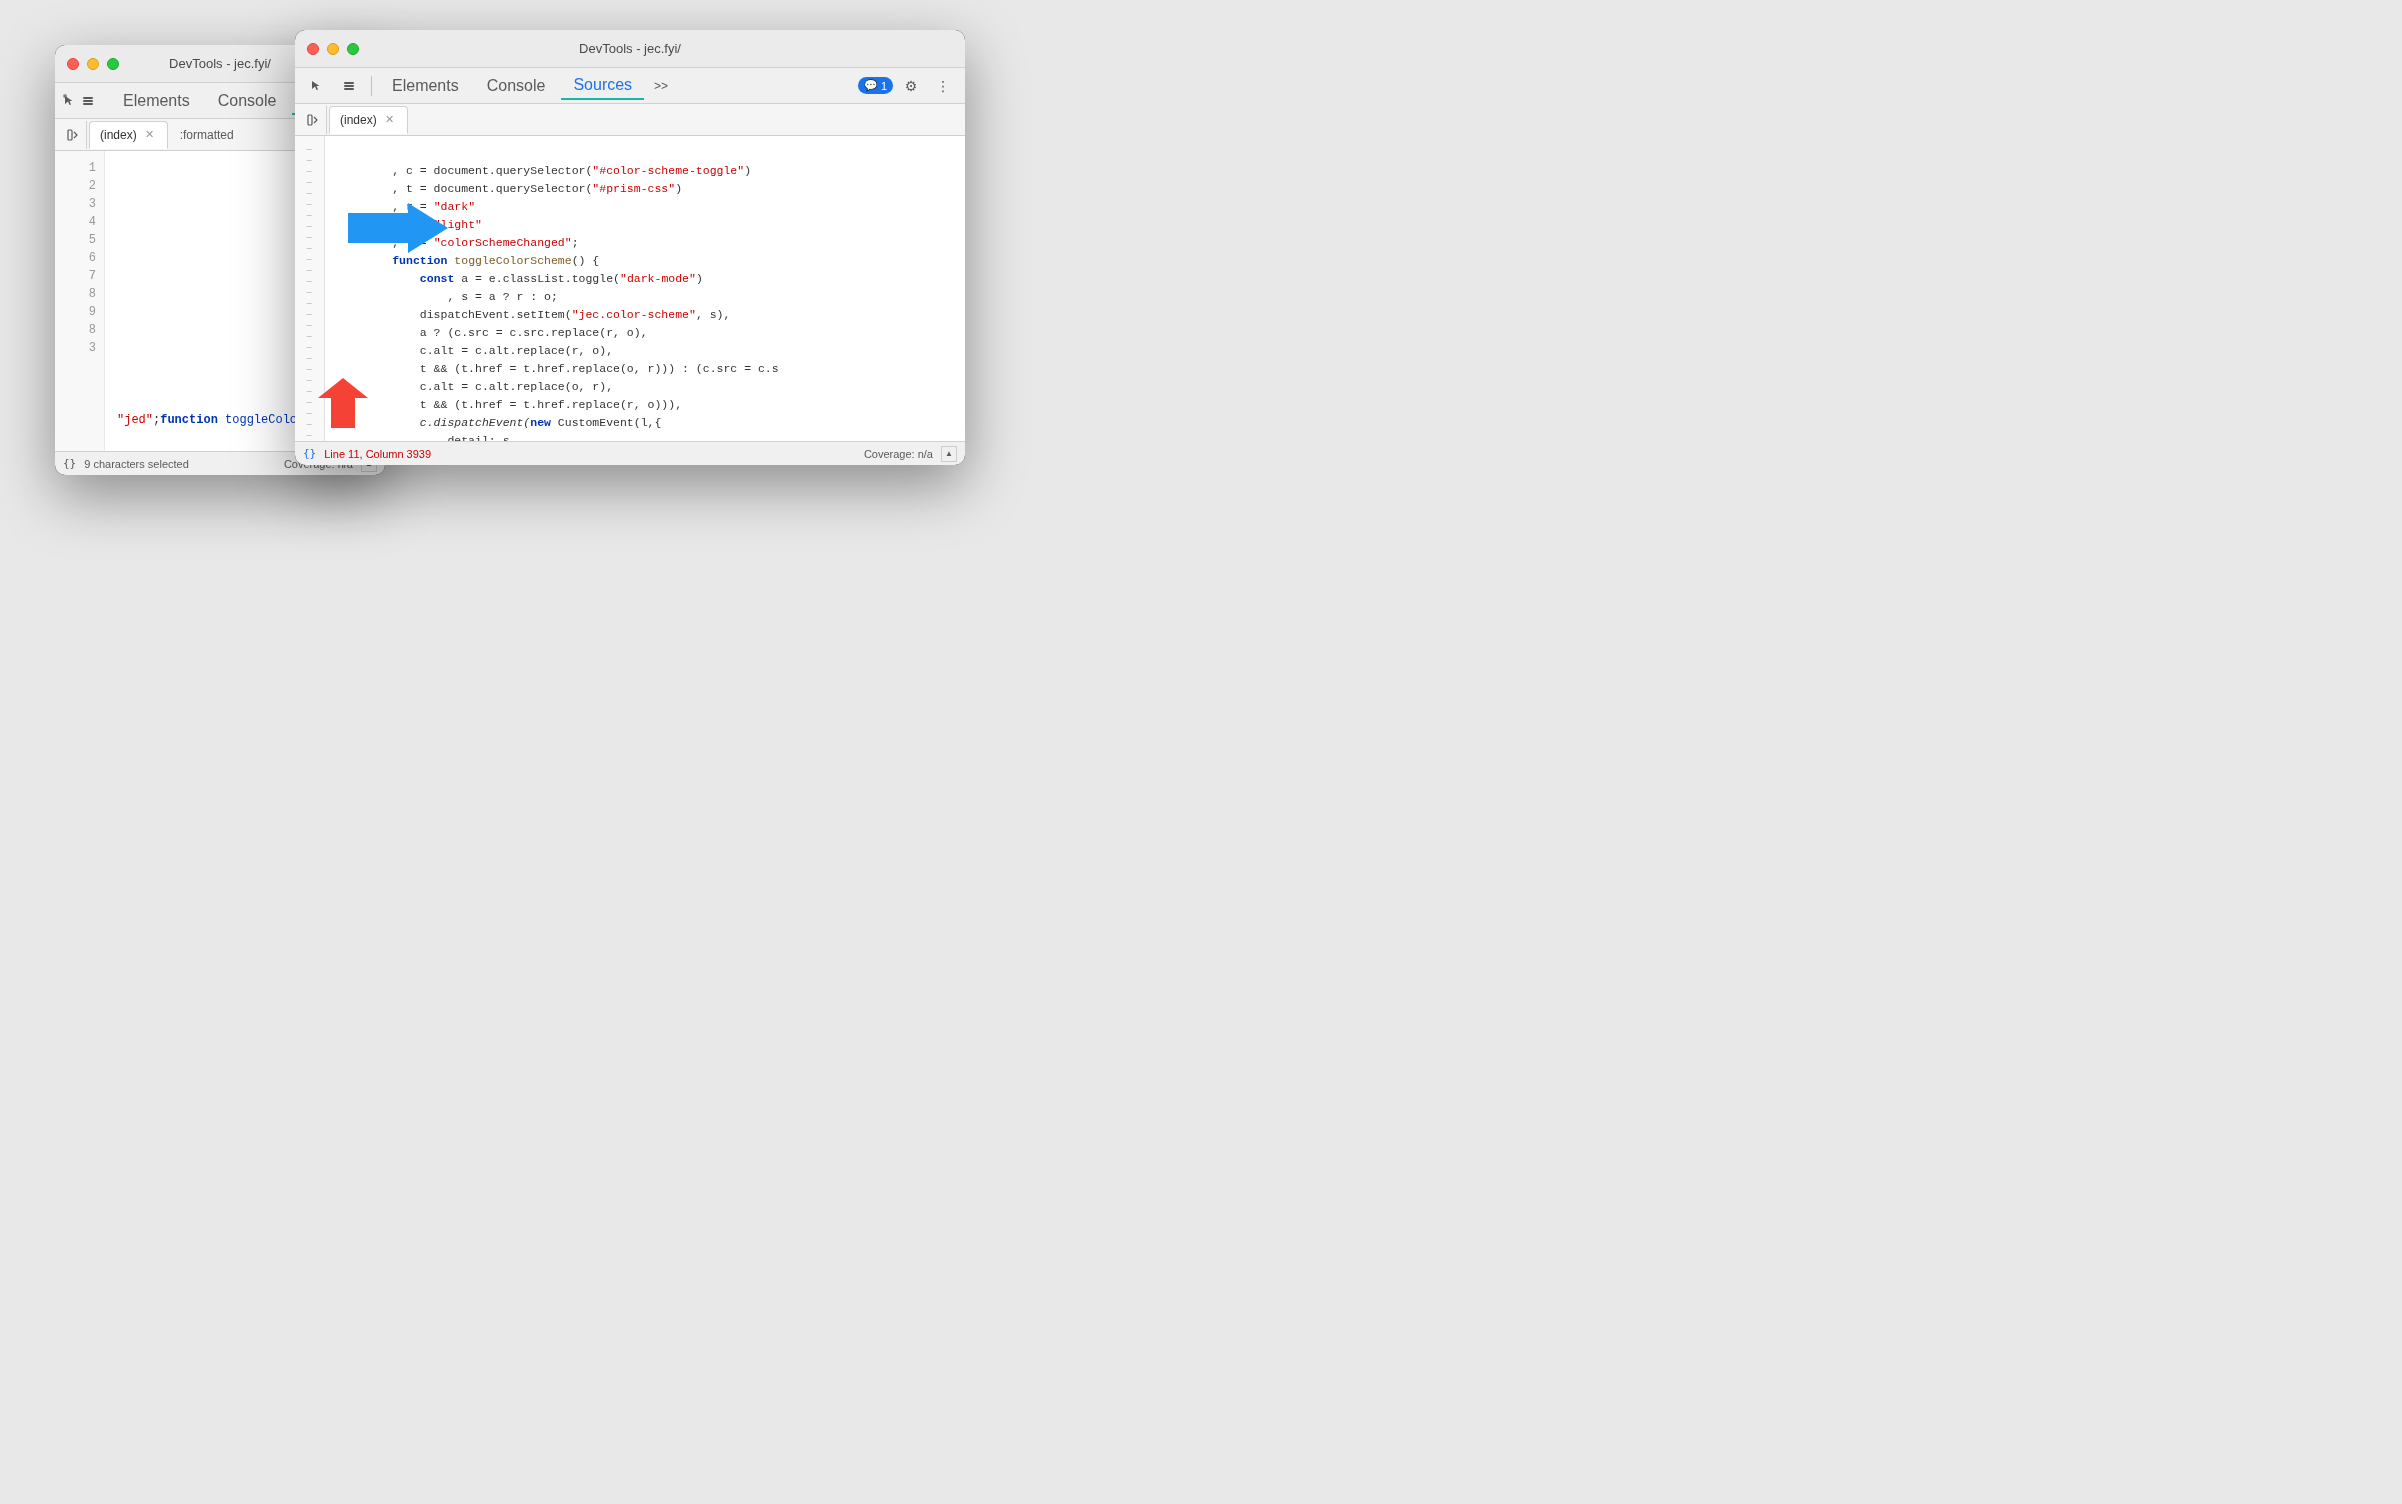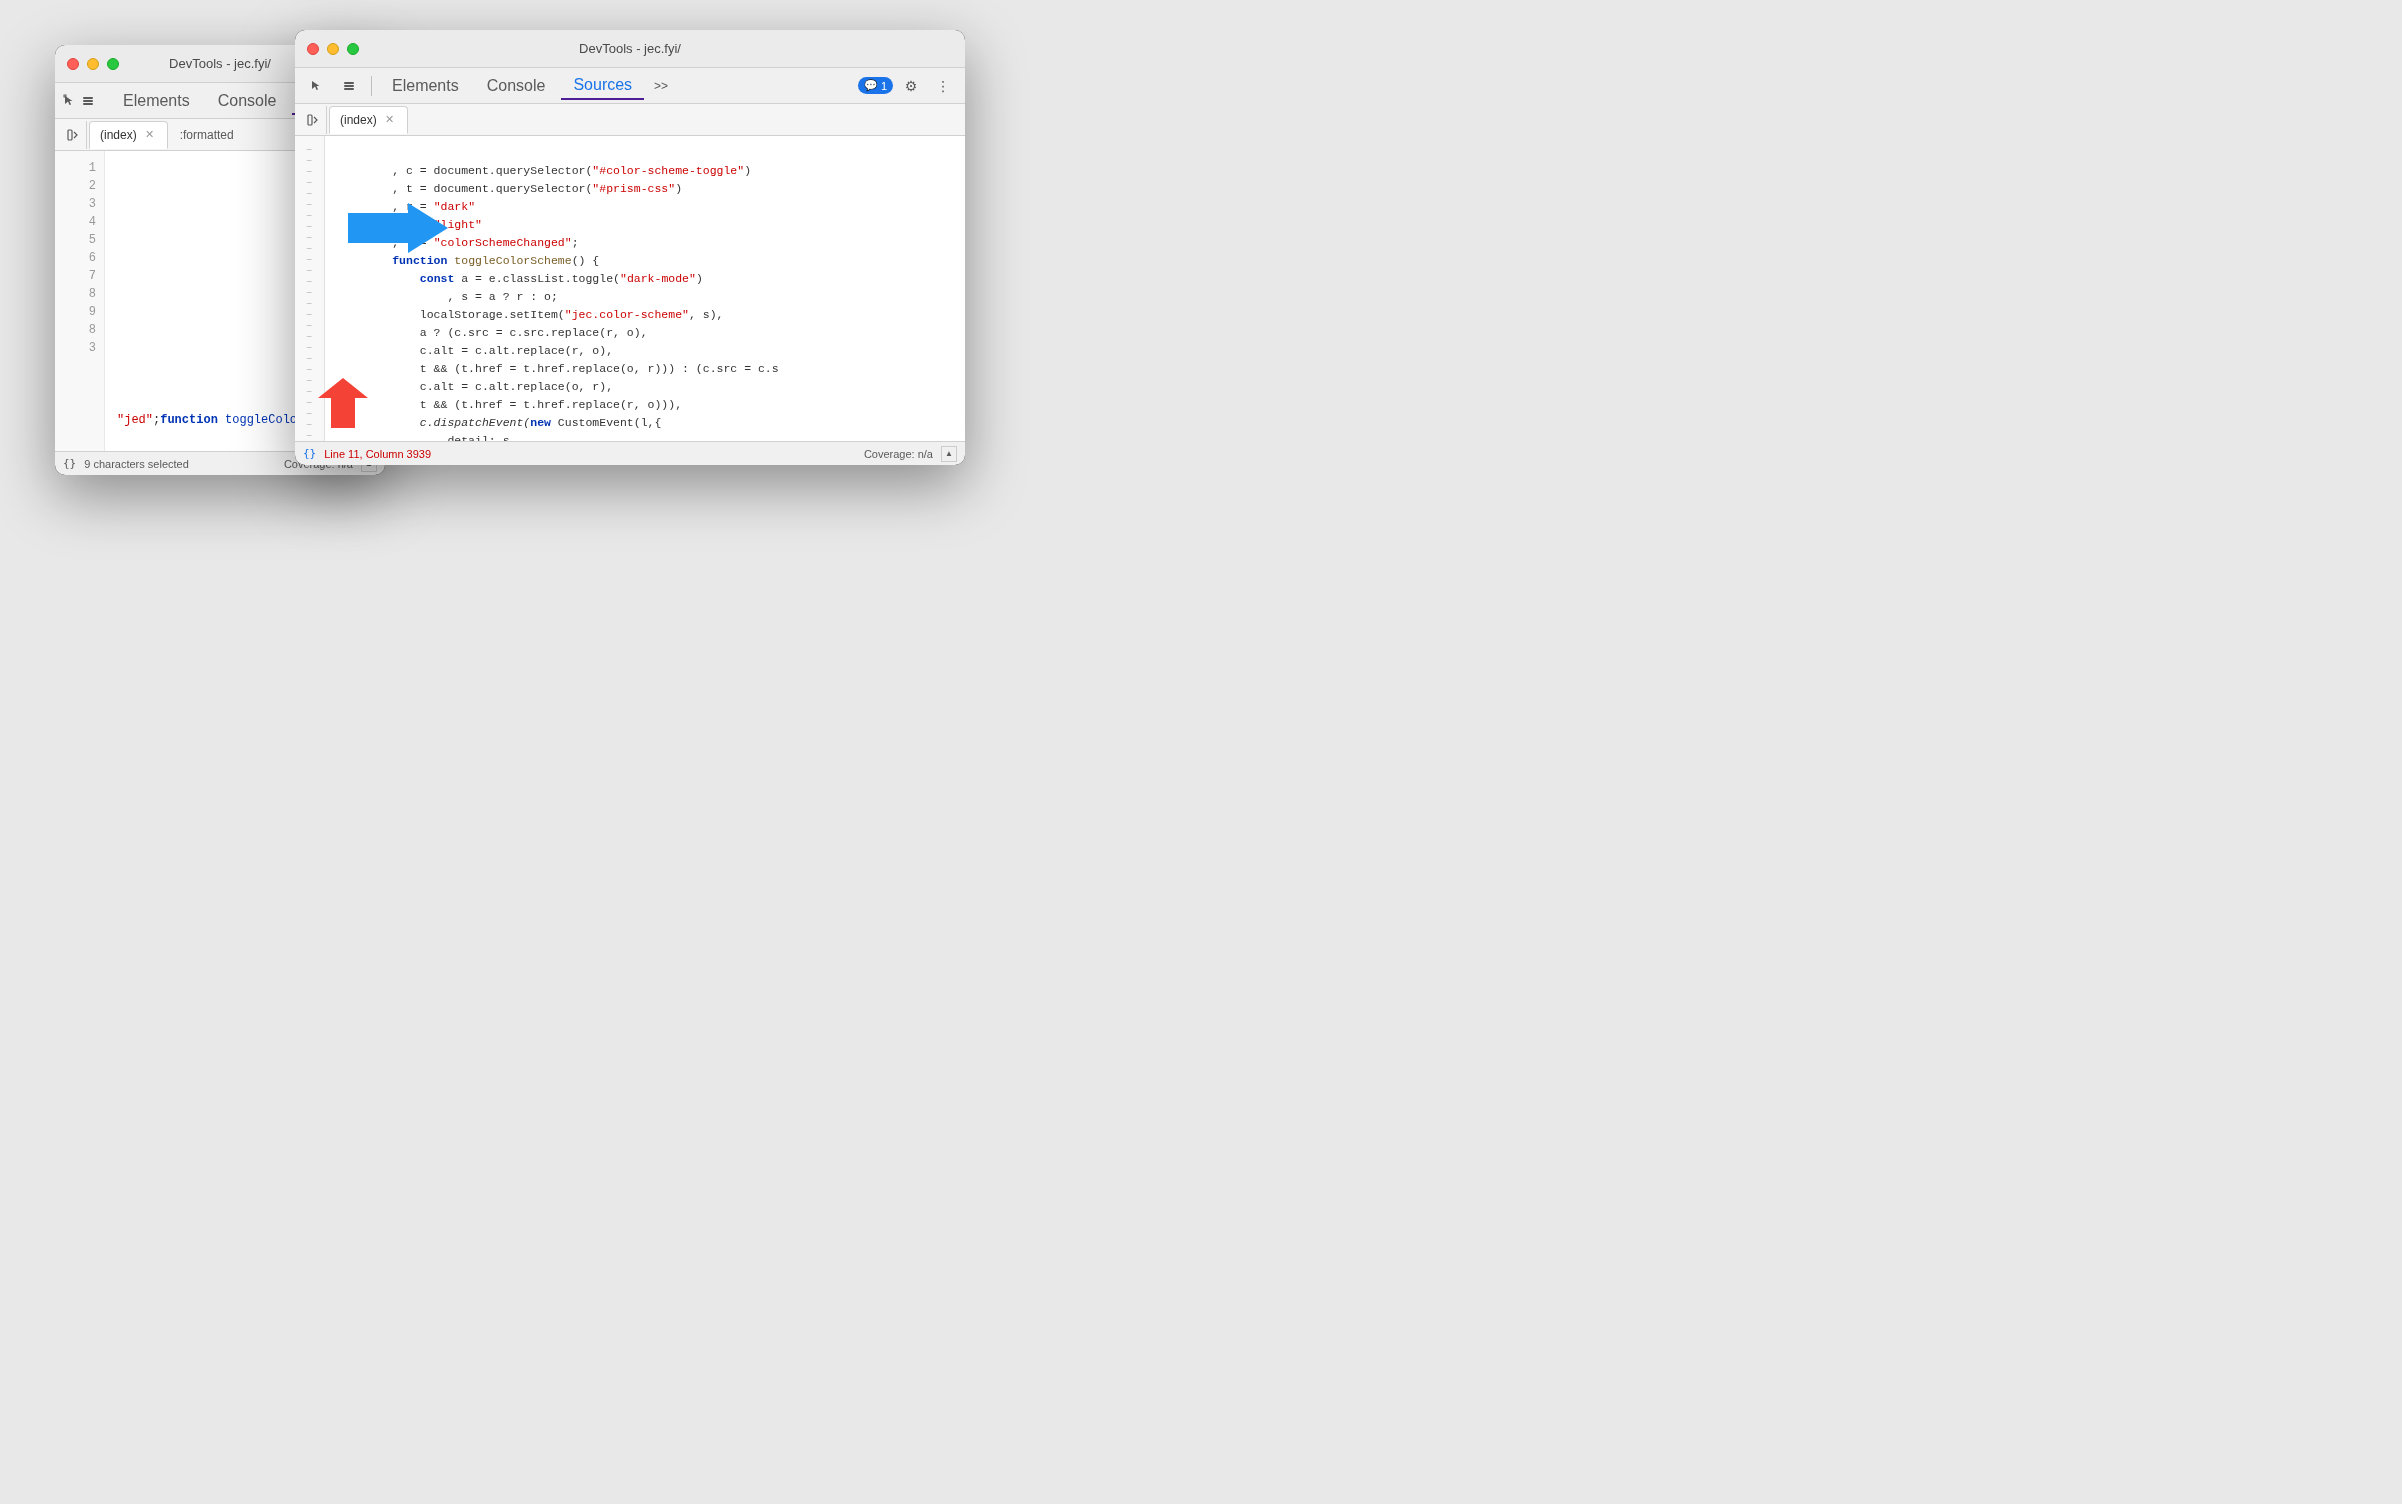--- a/index.html
+++ b/index.html
@@ -96,21 +96,21 @@
       padding: 4px 12px;
       font-size: 16px;
       color: #5a5a5a;
       cursor: pointer;
       border-radius: 4px;
       white-space: nowrap;
     }
 
     .toolbar-tab.active {
       color: #1a73e8;
-      border-bottom: 2px solid #4c1d95;
+      border-bottom: 2px solid #14b8a6;
       border-radius: 0;
     }
 
     .toolbar-spacer { flex: 1; }
 
     .toolbar-more {
       font-size: 12px;
       color: #5a5a5a;
       padding: 4px 6px;
       cursor: pointer;
@@ -433,21 +433,21 @@
 
       <div class="code-content" style="background:white; overflow:hidden; font-family:'Menlo','Monaco','Courier New',monospace; font-size:11.5px; line-height:18px; padding:8px 12px; white-space:pre;">
 <span style="color:#333;">        , c = document.querySelector(</span><span class="str-red">"#color-scheme-toggle"</span><span style="color:#333;">)</span>
 <span style="color:#333;">        , t = document.querySelector(</span><span class="str-red">"#prism-css"</span><span style="color:#333;">)</span>
 <span style="color:#333;">        , r = </span><span class="str-red">"dark"</span>
 <span style="color:#333;">        , o = </span><span class="str-red">"light"</span>
 <span style="color:#333;">        , l = </span><span class="str-red">"colorSchemeChanged"</span><span style="color:#333;">;</span>
 <span class="kw">        function</span><span style="color:#333;"> </span><span style="color:#795e26;">toggleColorScheme</span><span style="color:#333;">() {</span>
 <span style="color:#333;">            </span><span class="kw">const</span><span style="color:#333;"> a = e.classList.toggle(</span><span class="str-red">"dark-mode"</span><span style="color:#333;">)</span>
 <span style="color:#333;">                , s = a ? r : o;</span>
-<span style="color:#333;">            localStorage.setItem(</span><span class="str-red">"jec.color-scheme"</span><span style="color:#333;">, s),</span>
+<span style="color:#333;">            dispatchEvent.setItem(</span><span class="str-red">"jec.color-scheme"</span><span style="color:#333;">, s),</span>
 <span style="color:#333;">            a ? (c.src = c.src.replace(r, o),</span>
 <span style="color:#333;">            c.alt = c.alt.replace(r, o),</span>
 <span style="color:#333;">            t &amp;&amp; (t.href = t.href.replace(o, r))) : (c.src = c.s</span>
 <span style="color:#333;">            c.alt = c.alt.replace(o, r),</span>
 <span style="color:#333;">            t &amp;&amp; (t.href = t.href.replace(r, o))),</span>
 <span style="color:#333;font-style:italic;">            c.dispatchEvent(</span><span class="kw">new</span><span style="color:#333;"> CustomEvent(l,{</span>
 <span style="color:#333;">                detail: s</span>
 
 
 

